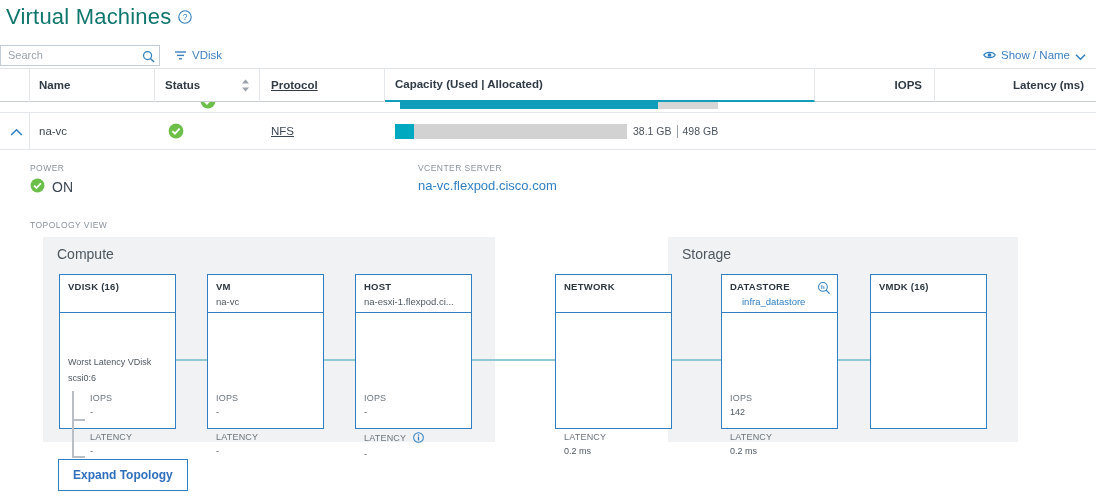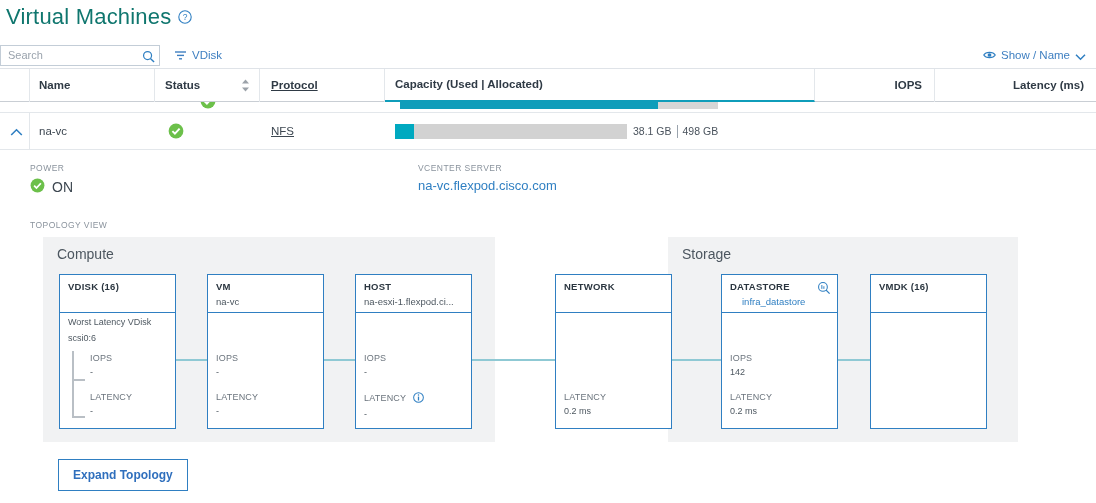--- a/index.html
+++ b/index.html
@@ -99,21 +99,21 @@
   .zone-title { font-size:14px; color:#4c565f; padding:9px 0 0 14px; }
 
   .node {
     position:absolute; width:117px; background:#fff;
     border:1.5px solid #2f7fc2; top:37px; height:155px; z-index:3;
   }
   .node .nhead { height:38px; border-bottom:1.5px solid #2f7fc2; padding:6px 8px 0 8px; position:relative; }
   .node .ntype { font-size:9.5px; font-weight:bold; color:#2b3640; letter-spacing:.25px; }
   .node .nname { font-size:9.5px; color:#4e5861; margin-top:4px; white-space:nowrap; overflow:hidden; }
   .node .nname.link { color:#2f7fc2;padding-left:12px; }
-  .node .nbody { position:relative; height:115px; padding:0 8px; }
+  .node .nbody { position:relative; height:115px; padding:0 8px;margin-top:40px; }
   .metric { position:absolute; left:8px; }
   .metric .mlabel { font-size:9px; color:#6b747d; letter-spacing:.2px; }
   .metric .mval { font-size:9px; color:#4e5861; margin-top:4px; }
   .m-iops { top:40px; }
   .m-lat  { top:79px; }
   .m-iops.indent, .m-lat.indent { left:30px; }
   .hdr-icon { position:absolute; right:6px; top:6px; }
 
   .connector { position:absolute; height:1.5px; background:#8fc9d4; z-index:1; }
 

